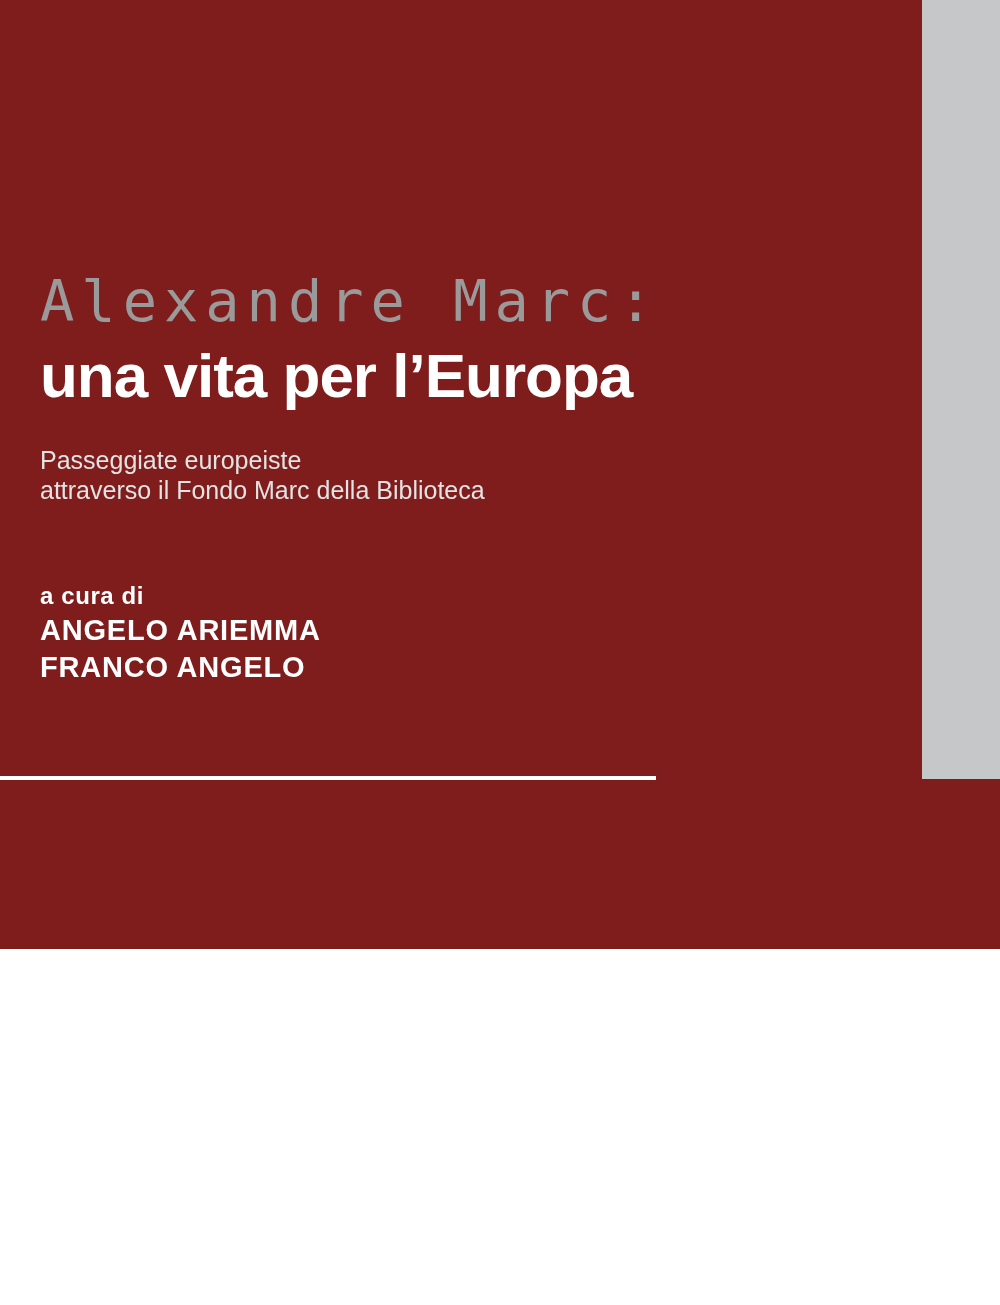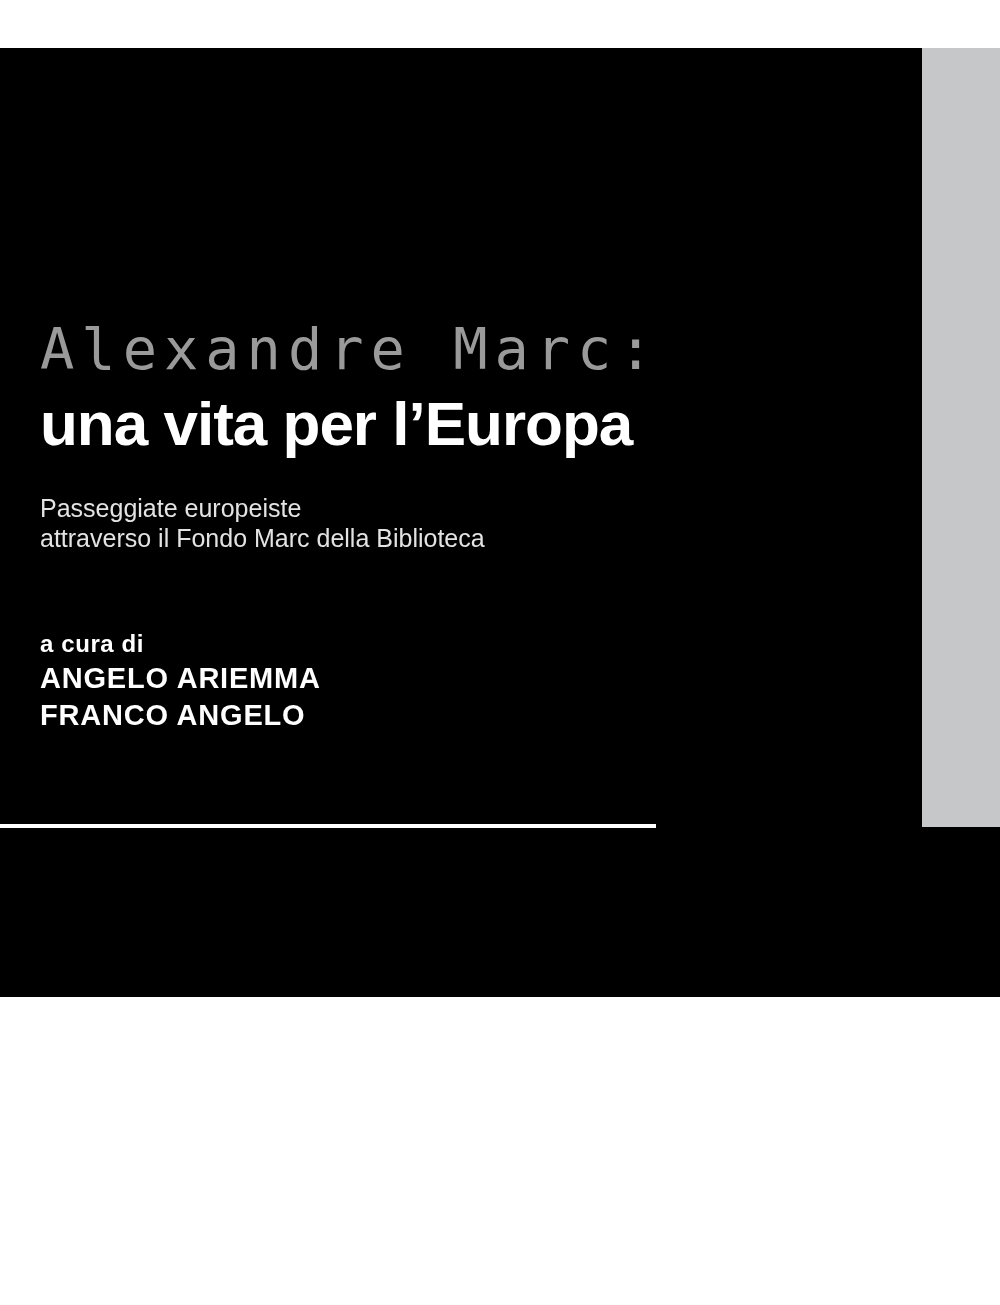--- a/index.html
+++ b/index.html
@@ -4,24 +4,23 @@
 <style>
   html, body {
     margin: 0;
     padding: 0;
     background: #ffffff;
   }
   .cover {
     position: relative;
     width: 1000px;
     height: 949px;
-    background: #000000;
+    background: #7f1d1d;
     overflow: hidden;
     font-family: "Liberation Sans", sans-serif;
-    margin-top: 48px;
   }
   
   .grey-band {
     position: absolute;
     top: 0;
     right: 0;
     width: 78px;
     height: 779px;
     background: #c5c7c9;
   }

